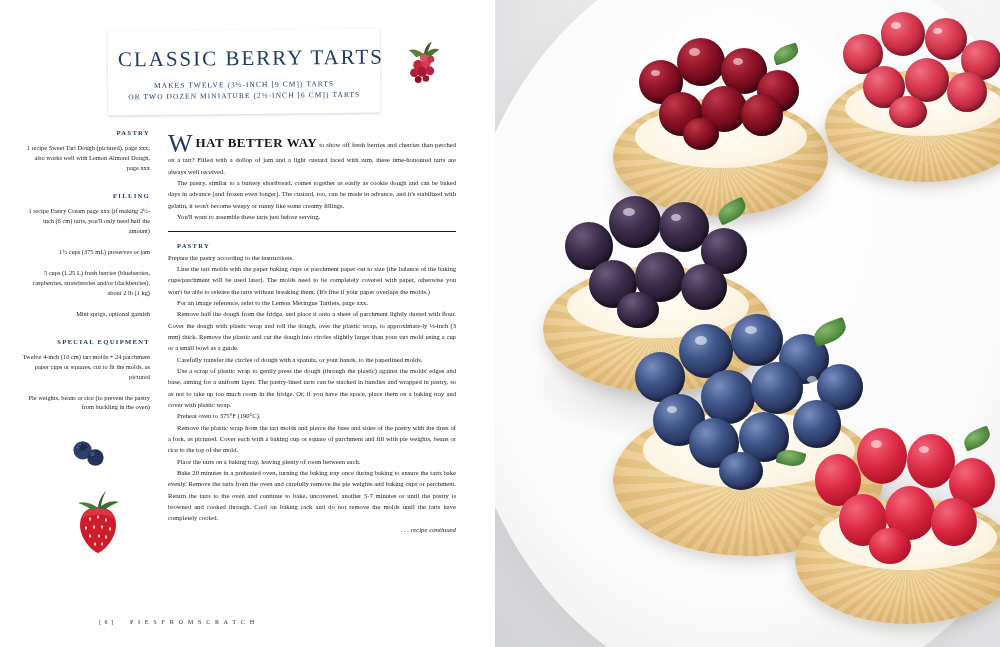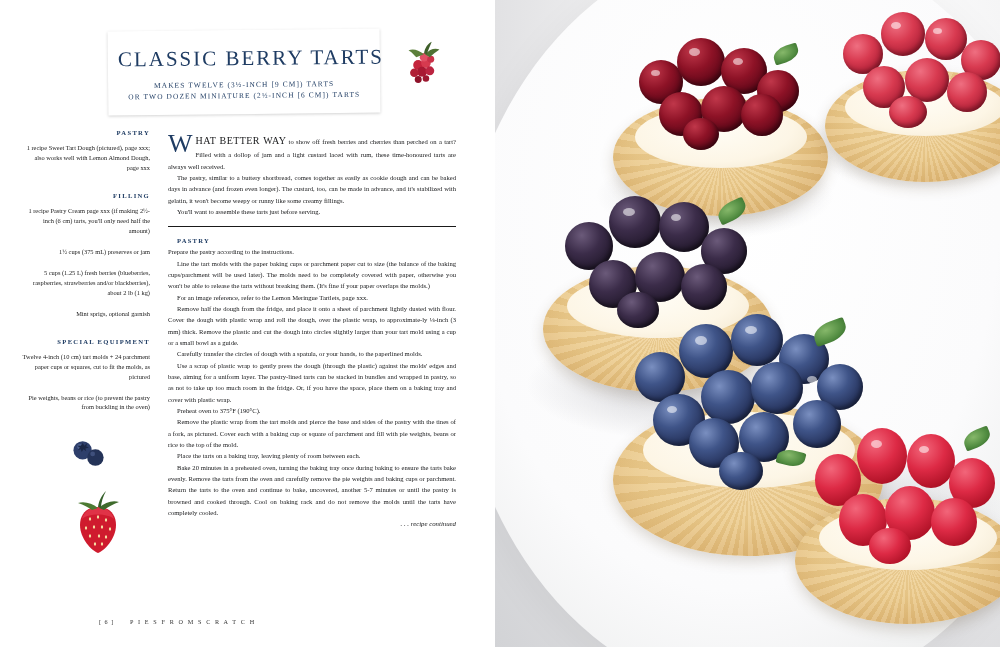--- a/index.html
+++ b/index.html
@@ -131,22 +131,23 @@
     font-size: 26px;
     line-height: 20px;
     padding: 2px 3px 0 0;
     color: #1f3c63;
     font-family: "Liberation Serif", serif;
   }
   .intro-first {
     margin: 0;
   }
   .intro-first .smallcaps {
-    font-size: 10px;
+    font-size: 13px;
     letter-spacing: 0.4px;
+    font-weight: bold;
   }
   .body-col p {
     margin: 0;
     text-indent: 9px;
   }
   .body-col p.noindent { text-indent: 0; }
   .rule {
     border: 0;
     border-top: 1px solid #1a1a1a;
     margin: 9px 0 8px 0;

